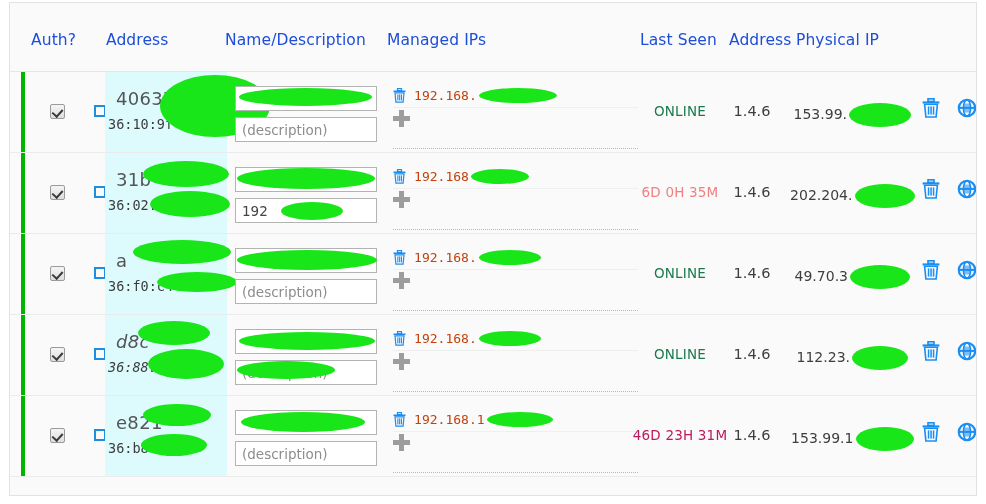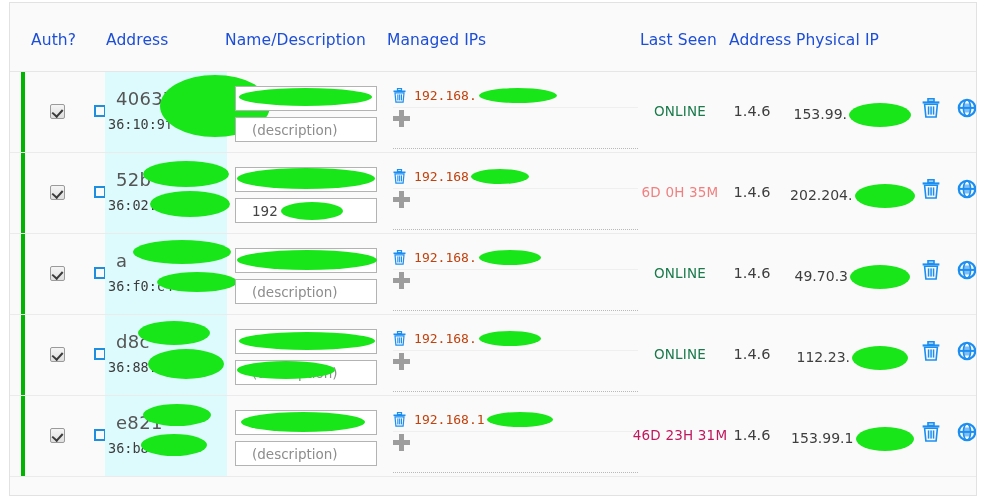--- a/index.html
+++ b/index.html
@@ -152,21 +152,21 @@
     display: block;
     width: 142px;
     height: 25px;
     margin-bottom: 6px;
     border: 1px solid #b3b3b3;
     background: #ffffff;
     box-sizing: border-box;
     font-family: "DejaVu Sans", "Liberation Sans", sans-serif;
     font-size: 13.5px;
     color: #444444;
-    padding: 0 16px;
+    padding: 0 6px;
     outline: none;
   }
   .text-field::placeholder { color: #8d8d8d; }
 
   
   .cell-managed {
     left: 383px;
     top: 13px;
     width: 245px;
   }
@@ -378,21 +378,21 @@
 
     <div class="cell cell-auth">
       <div class="auth-box"></div>
     </div>
 
     <div class="cell cell-bridge">
       <div class="bridge-box"></div>
     </div>
 
     <div class="cell cell-address" style="background: rgb(221, 251, 253);">
-      <div class="addr-id">52b</div>
+      <div class="addr-id">31b</div>
       <div class="addr-mac">36:02:43</div>
     <div class="blob" style="left: 38px; top: 8px; width: 86px; height: 26px; background: rgb(25, 230, 25);"></div>
           <div class="blob" style="left: 45px; top: 38px; width: 80px; height: 26px; background: rgb(25, 230, 25);"></div>
         </div>
 
     <div class="cell cell-name" style="position: absolute;">
       <input class="text-field" type="text" value="" style="">
       <input class="text-field" type="text" value="192" style="">
     <div class="blob" style="left: 2px; top: 1px; width: 138px; height: 21px; background: rgb(25, 230, 25);"></div>
           <div class="blob" style="left: 46px; top: 35px; width: 62px; height: 18px; background: rgb(25, 230, 25);"></div>
@@ -534,21 +534,21 @@
     <div class="row-flag" style="background: rgb(0, 180, 0);"></div>
 
     <div class="cell cell-auth">
       <div class="auth-box"></div>
     </div>
 
     <div class="cell cell-bridge">
       <div class="bridge-box"></div>
     </div>
 
-    <div class="cell cell-address" style="background: rgb(221, 251, 253);">
+    <div class="cell cell-address" style="background: rgb(221, 251, 253); font-style: italic;">
       <div class="addr-id">d8c</div>
       <div class="addr-mac">36:88:</div>
     <div class="blob" style="left: 33px; top: 6px; width: 72px; height: 24px; background: rgb(25, 230, 25);"></div>
           <div class="blob" style="left: 43px; top: 34px; width: 76px; height: 30px; background: rgb(25, 230, 25);"></div>
         </div>
 
     <div class="cell cell-name" style="position: absolute;">
       <input class="text-field" type="text" value="" style="">
       <input class="text-field" type="text" value="" placeholder="(description)" style="">
     <div class="blob" style="left: 4px; top: 3px; width: 136px; height: 18px; background: rgb(25, 230, 25);"></div>

